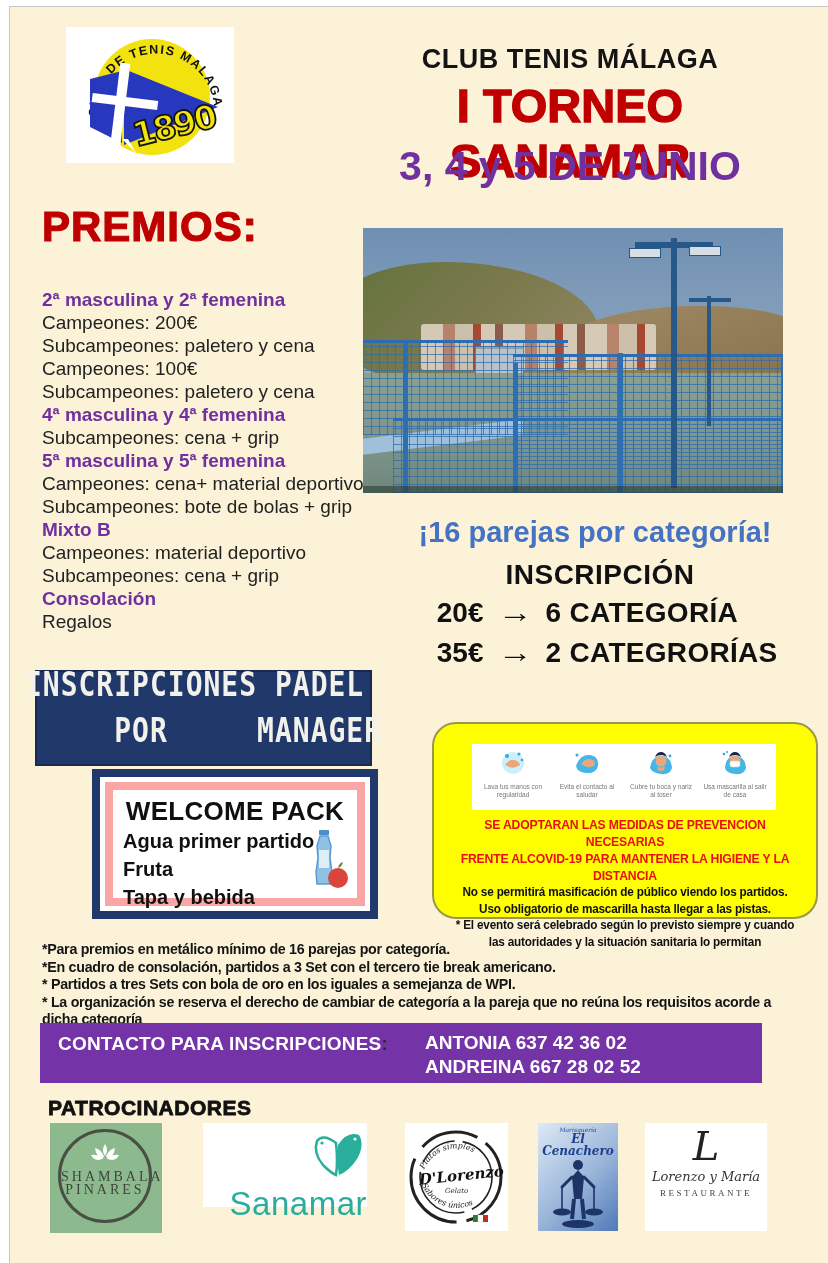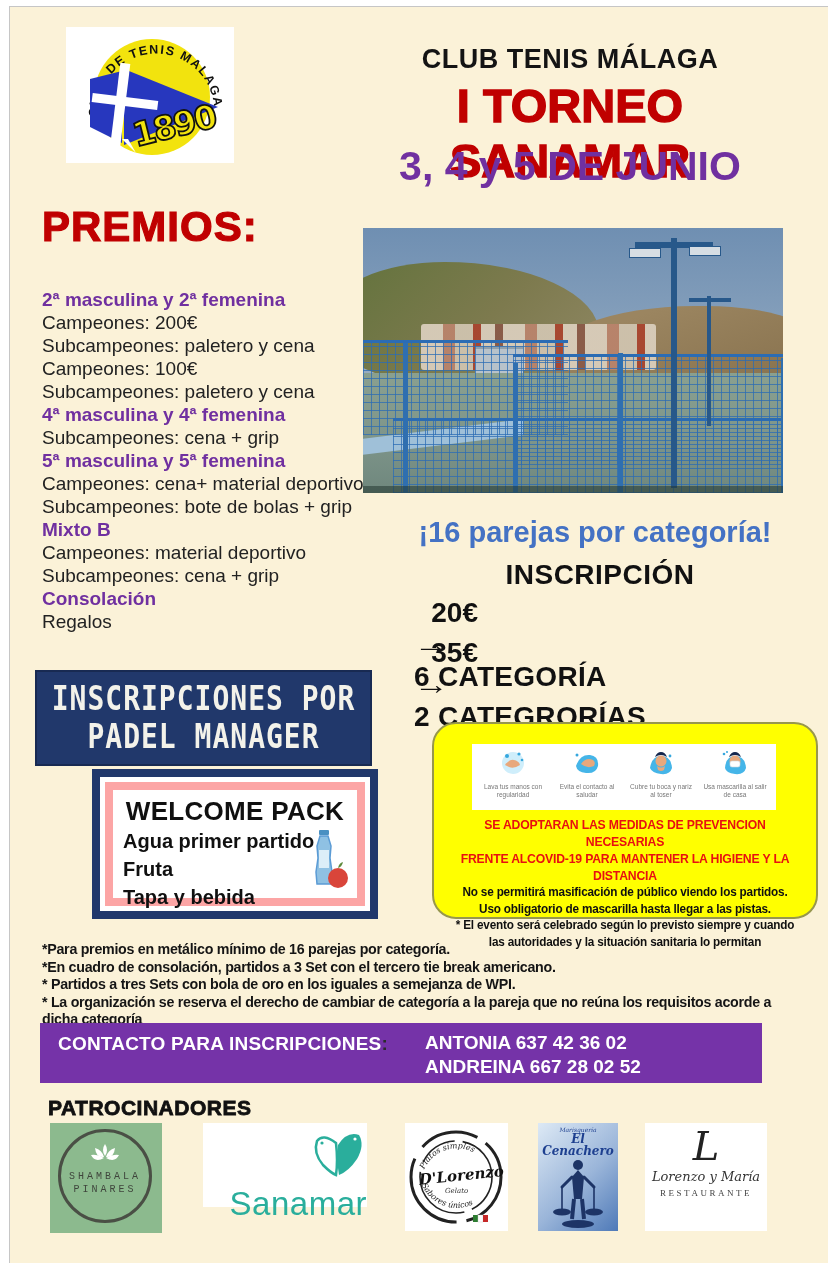--- a/index.html
+++ b/index.html
@@ -43,29 +43,29 @@
   .f3{left:30px;bottom:0;width:390px;height:72px;}
   .post{position:absolute;width:5px;background:#2f6fb0;}
   .pole{position:absolute;width:6px;background:#27588a;}
   .bar{position:absolute;height:6px;background:#27588a;}
   .lamp{position:absolute;height:8px;background:#d6dde3;border:1px solid #27588a;}
   .photo-edge{position:absolute;left:0;bottom:0;width:100%;height:7px;background:rgba(35,55,48,.55);}
 
   
   .pairs-note{left:385px;top:516px;width:420px;text-align:center;font-size:29px;font-weight:bold;color:#4472C4;}
   .insc-heading{left:400px;top:559px;width:400px;text-align:center;font-size:28px;font-weight:bold;color:#111;letter-spacing:.5px;}
-  .opt-row{left:400px;width:400px;display:flex;justify-content:center;align-items:baseline;font-size:28px;font-weight:bold;color:#111;flex-direction:column;}
+  .opt-row{left:400px;width:400px;display:flex;justify-content:center;align-items:baseline;font-size:28px;font-weight:bold;color:#111;}
   .opt1{top:597px;} .opt2{top:637px;}
   .opt-price{width:64px;text-align:right;}
   .opt-arrow{width:34px;margin:0 14px;text-align:center;transform:scaleX(1.25);}
   .opt-label{width:235px;text-align:left;letter-spacing:.3px;}
 
   
   .pm-box{left:35px;top:670px;width:337px;height:96px;background:#21386B;border:2px solid #182a52;box-sizing:border-box;
-          display:flex;flex-direction:column;justify-content:center;}
+          display:flex;justify-content:center;}
   .pm-line{font-family:"DejaVu Sans Mono",monospace;font-weight:bold;font-size:28px;color:#F3F2EA;text-align:center;
            line-height:38px;transform:scaleY(1.2);letter-spacing:1px;}
 
   
   .wp-box{left:92px;top:769px;width:286px;height:150px;border:8px solid #21386B;background:#fff;box-sizing:border-box;}
   .wp-inner{position:absolute;left:5px;top:5px;right:5px;bottom:5px;border:8px solid #fca5a5;padding:6px 10px;box-sizing:border-box;}
   .wp-heading{font-size:26px;font-weight:bold;color:#101010;text-align:center;letter-spacing:.3px;}
   .wp-item{font-size:20px;font-weight:bold;color:#101010;line-height:28px;}
   .wp-icon{position:absolute;right:8px;bottom:8px;}
 
@@ -86,21 +86,21 @@
   .contact-bar{left:40px;top:1023px;width:722px;height:60px;background:#7533A8;}
   .contact-label{position:absolute;left:18px;top:10px;font-size:19px;font-weight:bold;color:#fff;letter-spacing:.2px;}
   .contact-colon{color:#2b2b2b;}
   .phones{position:absolute;left:385px;top:8px;font-size:19px;font-weight:bold;color:#fff;line-height:24px;}
 
   
   .sp-heading{left:48px;top:1096px;font-size:21px;font-weight:bold;color:#111;-webkit-text-stroke:.8px #111;letter-spacing:.5px;}
   .logo-card{position:absolute;top:1123px;}
   .shambala{left:50px;width:112px;height:110px;background:#8CBA8E;}
   .sh-circle{position:absolute;left:8px;top:6px;width:94px;height:94px;border:3px solid #4a4f45;border-radius:50%;box-sizing:border-box;text-align:center;}
-  .sh-text{font-family:Liberation Mono, monospace;font-size:10px;letter-spacing:3px;color:#3f453c;line-height:13px;}
+  .sh-text{font-family:Liberation Serif, serif;font-size:14px;letter-spacing:3px;color:#3f453c;line-height:13px;}
   .sanamar{left:203px;width:164px;height:84px;background:#fff;text-align:right;}
   .sanamar-word{font-size:33px;color:#2AAE9C;letter-spacing:.5px;margin-top:-2px;}
   .dlorenzo{left:405px;width:103px;height:108px;background:#fff;}
   .cenachero{left:538px;width:80px;height:108px;background:linear-gradient(135deg,#dde9f5 0%,#9ab5d9 55%,#4f7ab8 100%);text-align:center;overflow:hidden;}
   .cn-top{font-family:"DejaVu Serif",serif;font-style:italic;font-size:6px;color:#1d3f8f;margin-top:3px;}
   .cn-name{font-family:"DejaVu Serif",serif;font-style:italic;font-size:12px;font-weight:bold;color:#1d3f8f;line-height:12px;}
   .lorenzo{left:645px;width:122px;height:108px;background:#fff;text-align:center;}
   .lm-initial{font-family:"DejaVu Serif",serif;font-style:italic;font-size:40px;color:#222;line-height:42px;margin-top:2px;}
   .lm-name{font-family:"DejaVu Serif",serif;font-style:italic;font-size:13px;color:#333;margin-top:2px;}
   .lm-sub{font-family:"Liberation Serif",serif;font-size:9px;letter-spacing:2.5px;color:#444;margin-top:4px;}

